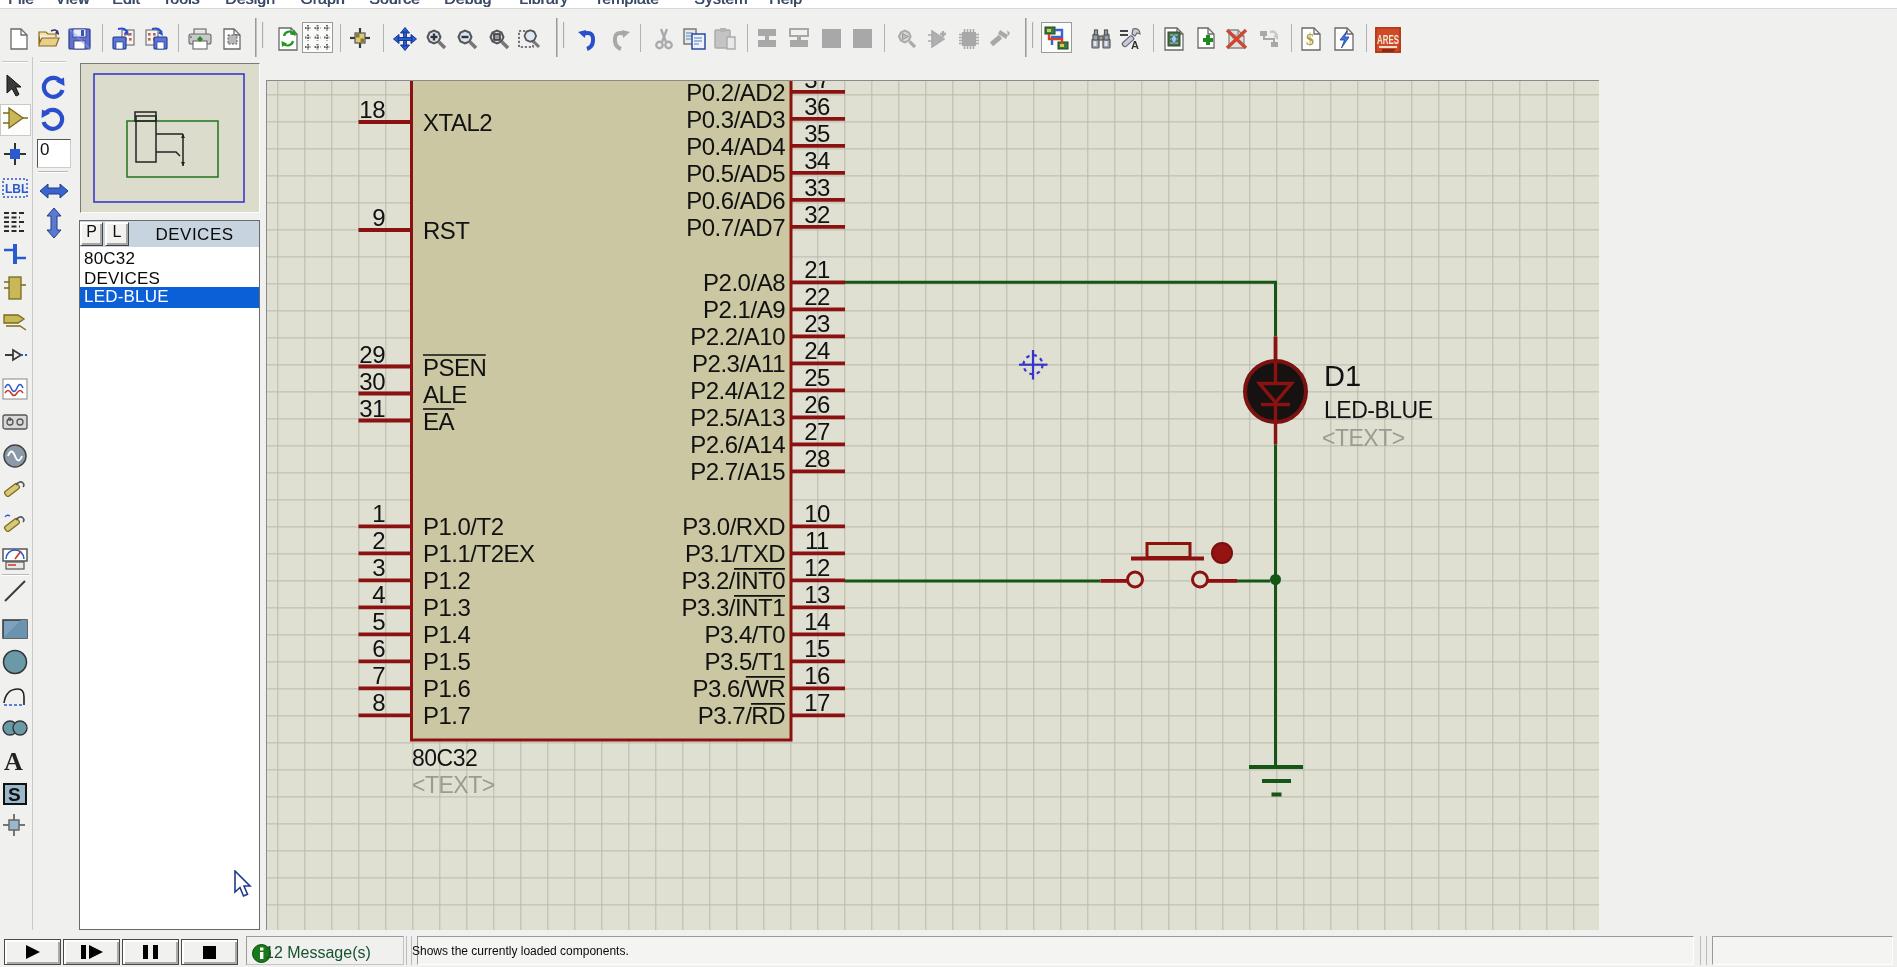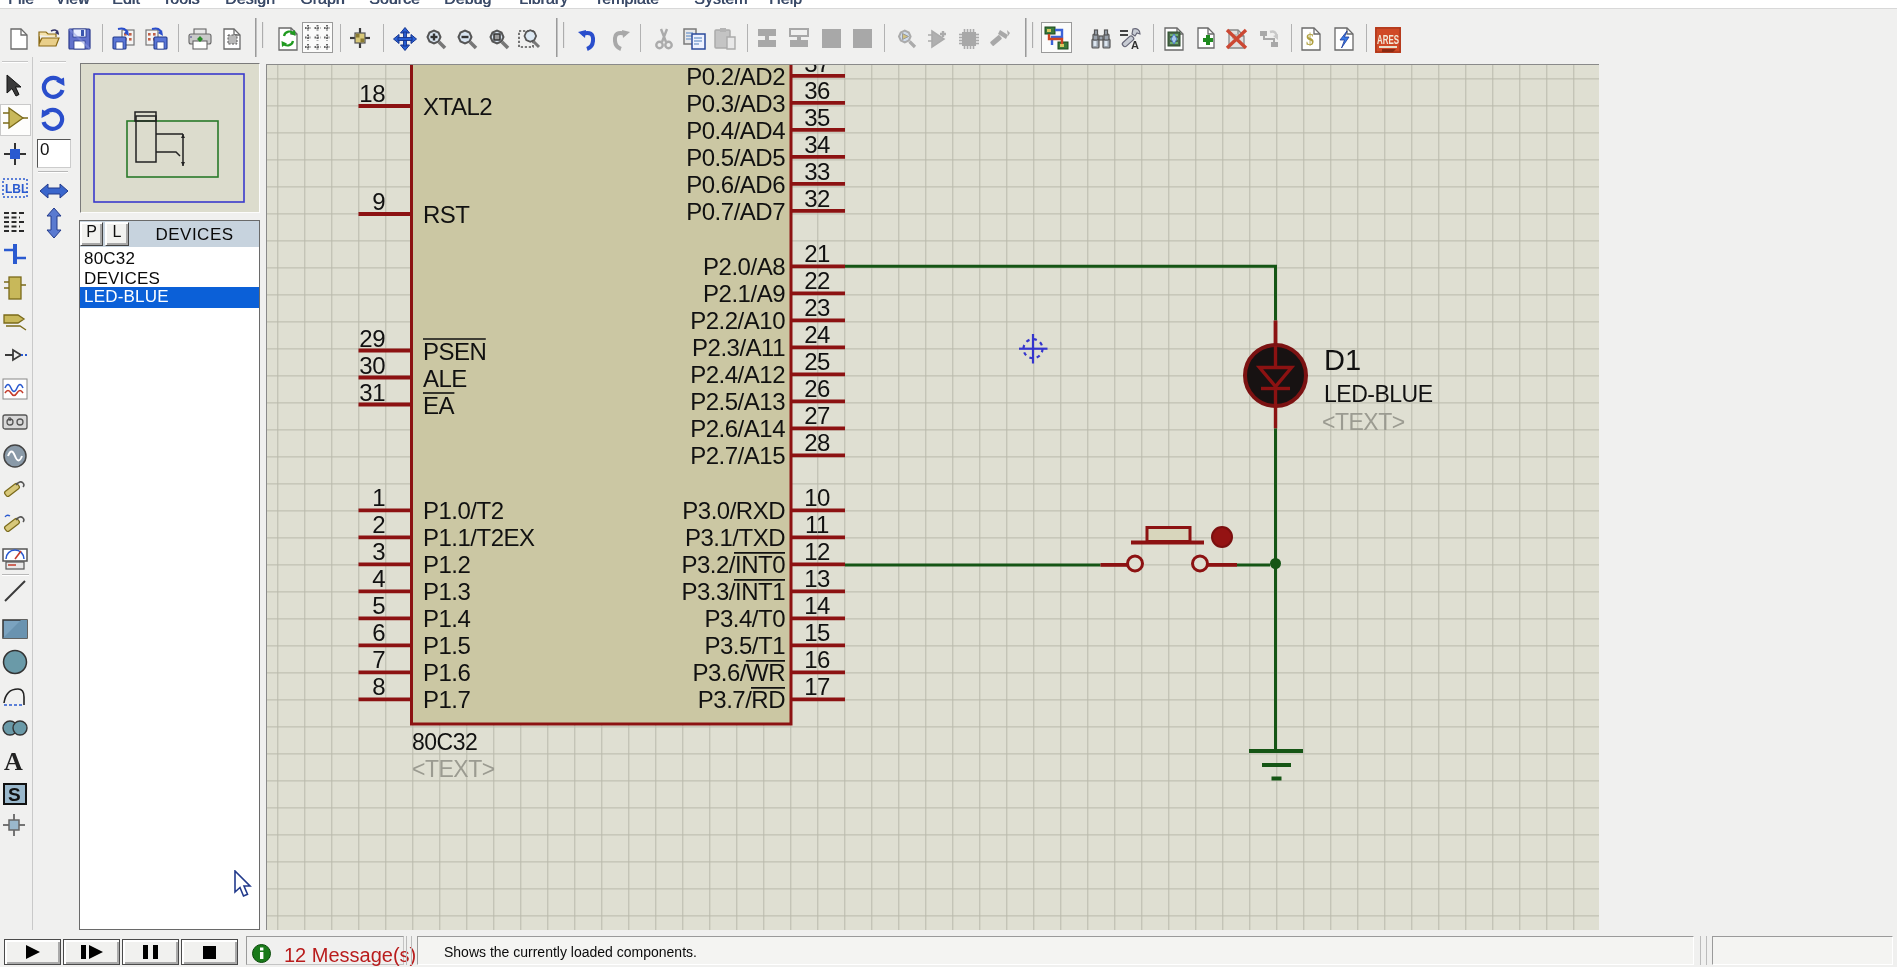--- a/index.html
+++ b/index.html
@@ -434,21 +434,21 @@
   </div>
 <div class="abs" style="left:79px;top:220px;width:181px;height:710px;background:#ffffff;border:1px solid #6a6a6a">
 <div class="abs" style="left:0;top:0;width:179px;height:26px;background:#c7d3de"></div>
 <div class="abs" style="left:0px;top:1px;width:23px;height:24px;background:#f2f2f0;border:1px solid #444;border-top-color:#fff;border-left-color:#fff;box-shadow:inset 1px 1px 0 #fff, inset -2px -2px 0 #a8a8a8;font-size:16px;text-align:center;color:#111">P</div>
 <div class="abs" style="left:25px;top:1px;width:24px;height:24px;background:#f2f2f0;border:1px solid #444;border-top-color:#fff;border-left-color:#fff;box-shadow:inset 1px 1px 0 #fff, inset -2px -2px 0 #a8a8a8;font-size:16px;text-align:center;color:#111">L</div>
 <div class="abs" style="left:50px;top:4px;width:129px;height:20px;font-size:17px;color:#0a0a0a;text-align:center;letter-spacing:0.5px">DEVICES</div>
 <div class="abs" style="left:4px;top:28px;font-size:17px;color:#0a0a0a;letter-spacing:0.2px">80C32</div>
 <div class="abs" style="left:4px;top:48px;font-size:17px;color:#0a0a0a;letter-spacing:0.2px">DEVICES</div>
 <div class="abs" style="left:0px;top:66px;width:179px;height:21px;background:#0b60d8;color:#fff;font-size:17px;letter-spacing:0.2px"><span style="margin-left:4px">LED-BLUE</span></div>
 </div>
-<div class="abs" style="left:266px;top:64px;width:1333px;height:866px;border-left:1px solid #8a8a8a;border-top:1px solid #8a8a8a;background-color:#dfdfd2;background-image:linear-gradient(#b9b9ab 1px, transparent 1px),linear-gradient(90deg,#b9b9ab 1px, transparent 1px);background-size:27px 27px;background-position:10.3px 13.4px;overflow:hidden">
+<div class="abs" style="left:266px;top:80px;width:1333px;height:866px;border-left:1px solid #8a8a8a;border-top:1px solid #8a8a8a;background-color:#dfdfd2;background-image:linear-gradient(#b9b9ab 1px, transparent 1px),linear-gradient(90deg,#b9b9ab 1px, transparent 1px);background-size:27px 27px;background-position:10.3px 13.4px;overflow:hidden">
 <svg class="abs" style="left:0;top:0" width="1630" height="864" viewBox="267 65 1630 864" font-family="Liberation Sans,sans-serif">
       <rect x="411.5" y="30" width="379.5" height="694" fill="#cbc7a3" stroke="#8c1212" stroke-width="3"></rect>
       <line x1="358.5" y1="106" x2="411.5" y2="106" stroke="#8c1212" stroke-width="3.8"></line>
       <text x="385" y="102" font-size="24" letter-spacing="-0.5" text-anchor="end" fill="#111">18</text>
       <text x="423" y="115" font-size="24" letter-spacing="-0.5" fill="#111">XTAL2</text>
       <line x1="358.5" y1="214" x2="411.5" y2="214" stroke="#8c1212" stroke-width="3.8"></line>
       <text x="385" y="210" font-size="24" letter-spacing="-0.5" text-anchor="end" fill="#111">9</text>
       <text x="423" y="223" font-size="24" letter-spacing="-0.5" fill="#111">RST</text>
       <line x1="358.5" y1="350.5" x2="411.5" y2="350.5" stroke="#8c1212" stroke-width="3.8"></line>
       <text x="385" y="346.5" font-size="24" letter-spacing="-0.5" text-anchor="end" fill="#111">29</text>
@@ -610,20 +610,20 @@
 <div class="abs" style="left:181px;top:9px;width:57px;height:26px;background:#f1f1ef;border:1px solid #4a4a4a;box-shadow:inset 2px 2px 0 #ffffff, inset -2px -2px 0 #aaaaaa"></div>
 <svg class="abs" style="left:181px;top:9px" width="57" height="26" viewBox="0 0 57 26">
       <rect x="22" y="7" width="13" height="13" fill="#000"></rect>
     </svg>
 <div class="abs" style="left:246px;top:6px;width:158px;height:29px;border:1px solid #c4c4c4;border-top-color:#9a9a9a;border-left-color:#9a9a9a"></div>
 <svg class="abs" style="left:252px;top:14px" width="19" height="19" viewBox="0 0 19 19">
       <circle cx="9.5" cy="9.5" r="9" fill="#1a7a1a" stroke="#0a4a0a"></circle>
       <rect x="8" y="8" width="3.4" height="7" fill="#fff"></rect>
       <rect x="8" y="3.5" width="3.4" height="3" fill="#fff"></rect>
     </svg>
-<div class="abs" style="left:284px;top:14px;font-size:20px;color:#b91c1c">12 Message(s)</div>
+<div class="abs" style="left:265px;top:14px;font-size:16px;color:#14532d">12 Message(s)</div>
 <div class="abs" style="left:406px;top:6px;width:1px;height:29px;background:#bbbbbb"></div>
 <div class="abs" style="left:411px;top:6px;width:1px;height:29px;background:#bbbbbb"></div>
 <div class="abs" style="left:417px;top:6px;width:1277px;height:29px;background:#f4f4f2;border:1px solid #9a9a9a;border-right-color:#ffffff;border-bottom-color:#ffffff"></div>
-<div class="abs" style="left:444px;top:14px;font-size:14px;color:#0a0a0a">Shows the currently loaded components.</div>
+<div class="abs" style="left:412px;top:14px;font-size:12px;color:#0a0a0a">Shows the currently loaded components.</div>
 <div class="abs" style="left:1700px;top:6px;width:1px;height:29px;background:#bbbbbb"></div>
 <div class="abs" style="left:1706px;top:6px;width:1px;height:29px;background:#bbbbbb"></div>
 <div class="abs" style="left:1712px;top:6px;width:181px;height:29px;background:#f4f4f2;border:1px solid #9a9a9a;border-right-color:#ffffff;border-bottom-color:#ffffff"></div>
 </div>
 </body></html>

